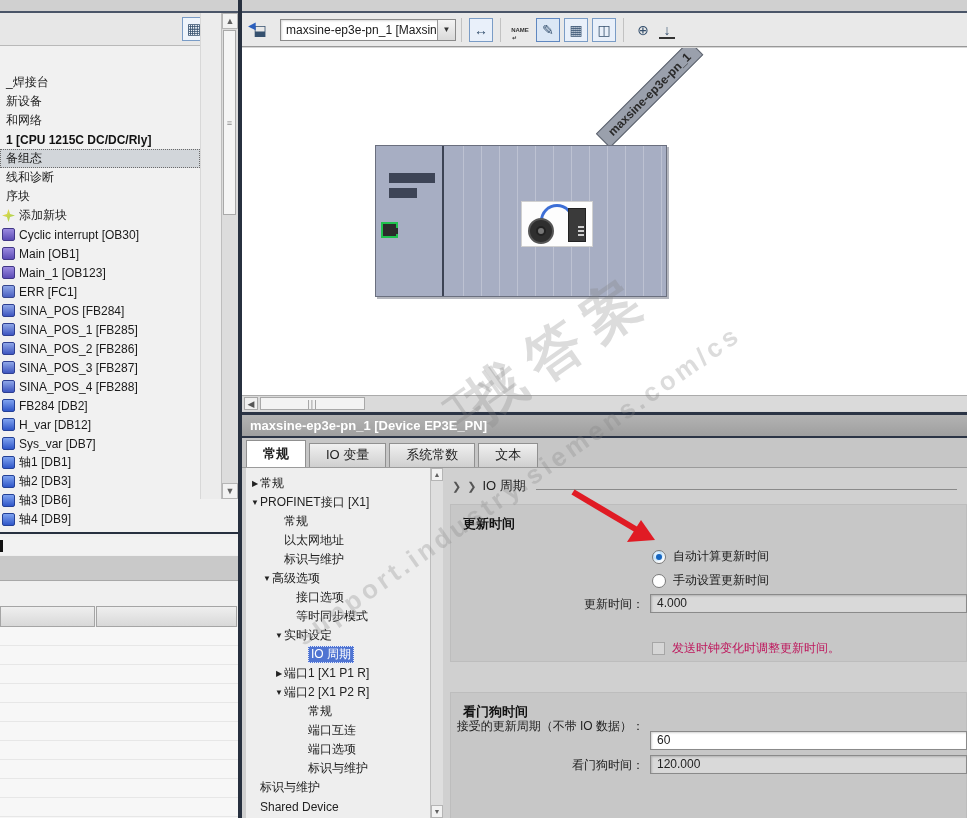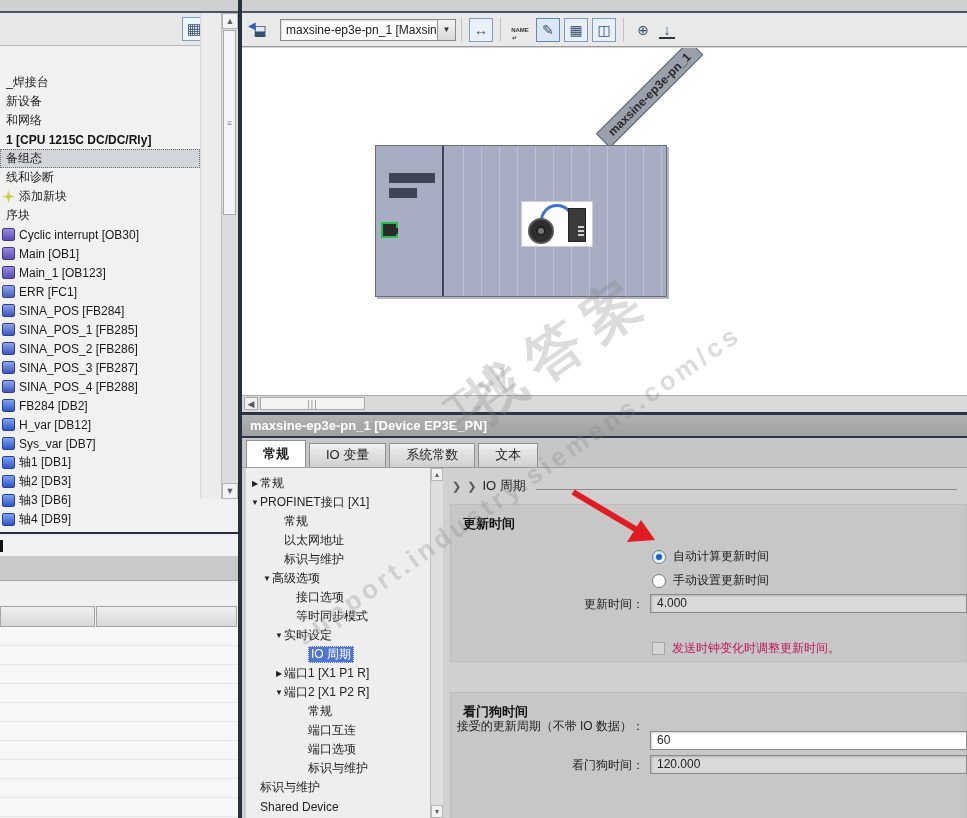--- a/index.html
+++ b/index.html
@@ -149,26 +149,26 @@
         </div>
         <div class="tree-row selected">
           <span class="ticon none"></span>
           <span>备组态</span>
         </div>
         <div class="tree-row">
           <span class="ticon none"></span>
           <span>线和诊断</span>
         </div>
         <div class="tree-row">
+          <span class="ticon none"></span>
+          <span>序块</span>
+        </div>
+        <div class="tree-row">
           <span class="ticon star"></span>
           <span>添加新块</span>
-        </div>
-        <div class="tree-row">
-          <span class="ticon none"></span>
-          <span>序块</span>
         </div>
         <div class="tree-row">
           <span class="ticon ob"></span>
           <span>Cyclic interrupt [OB30]</span>
         </div>
         <div class="tree-row">
           <span class="ticon ob"></span>
           <span>Main [OB1]</span>
         </div>
         <div class="tree-row">

